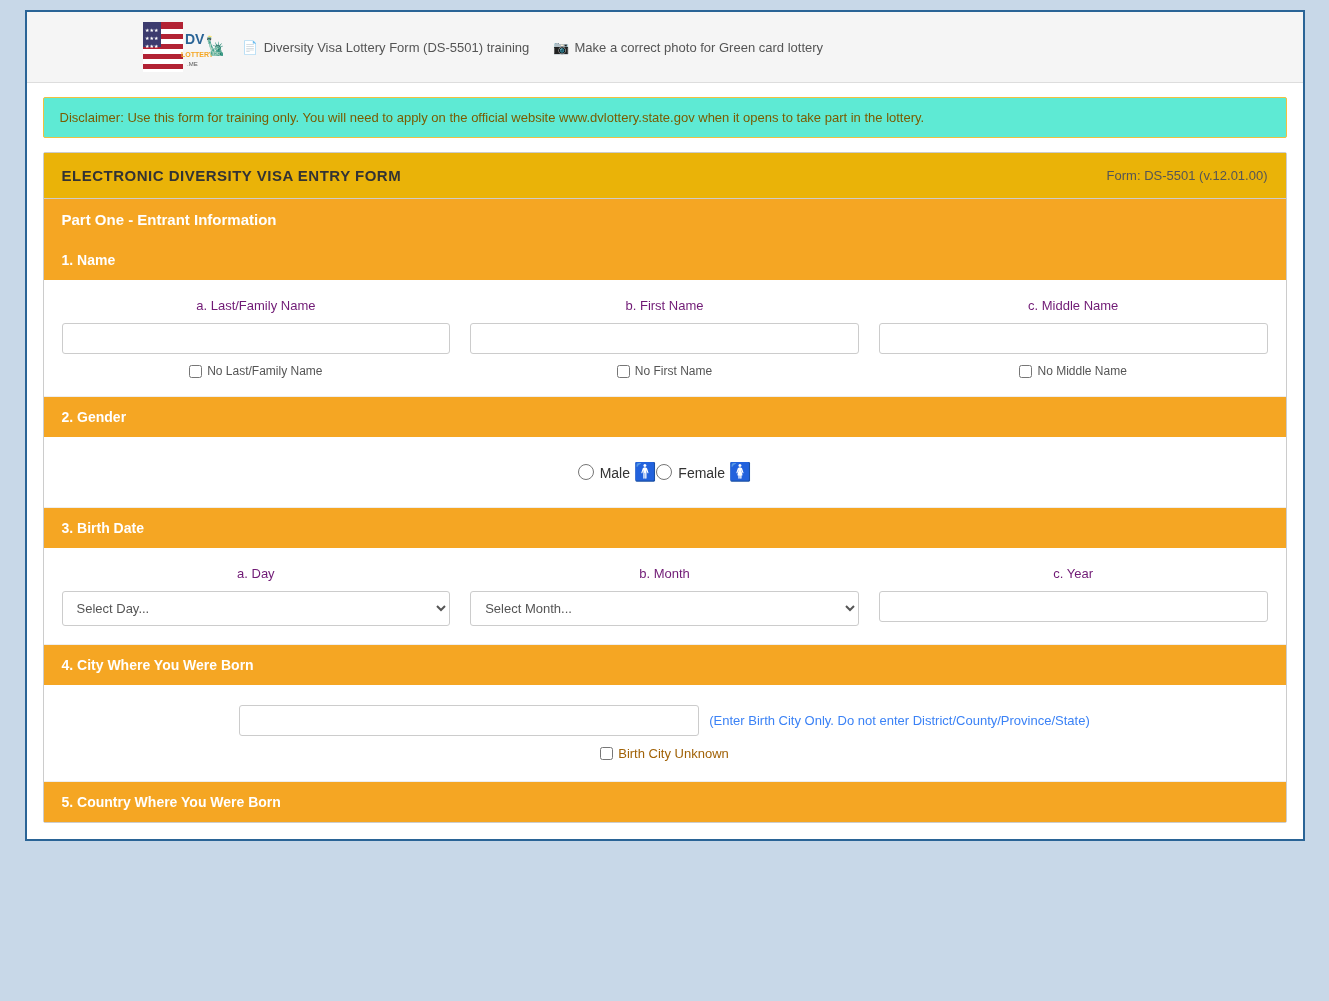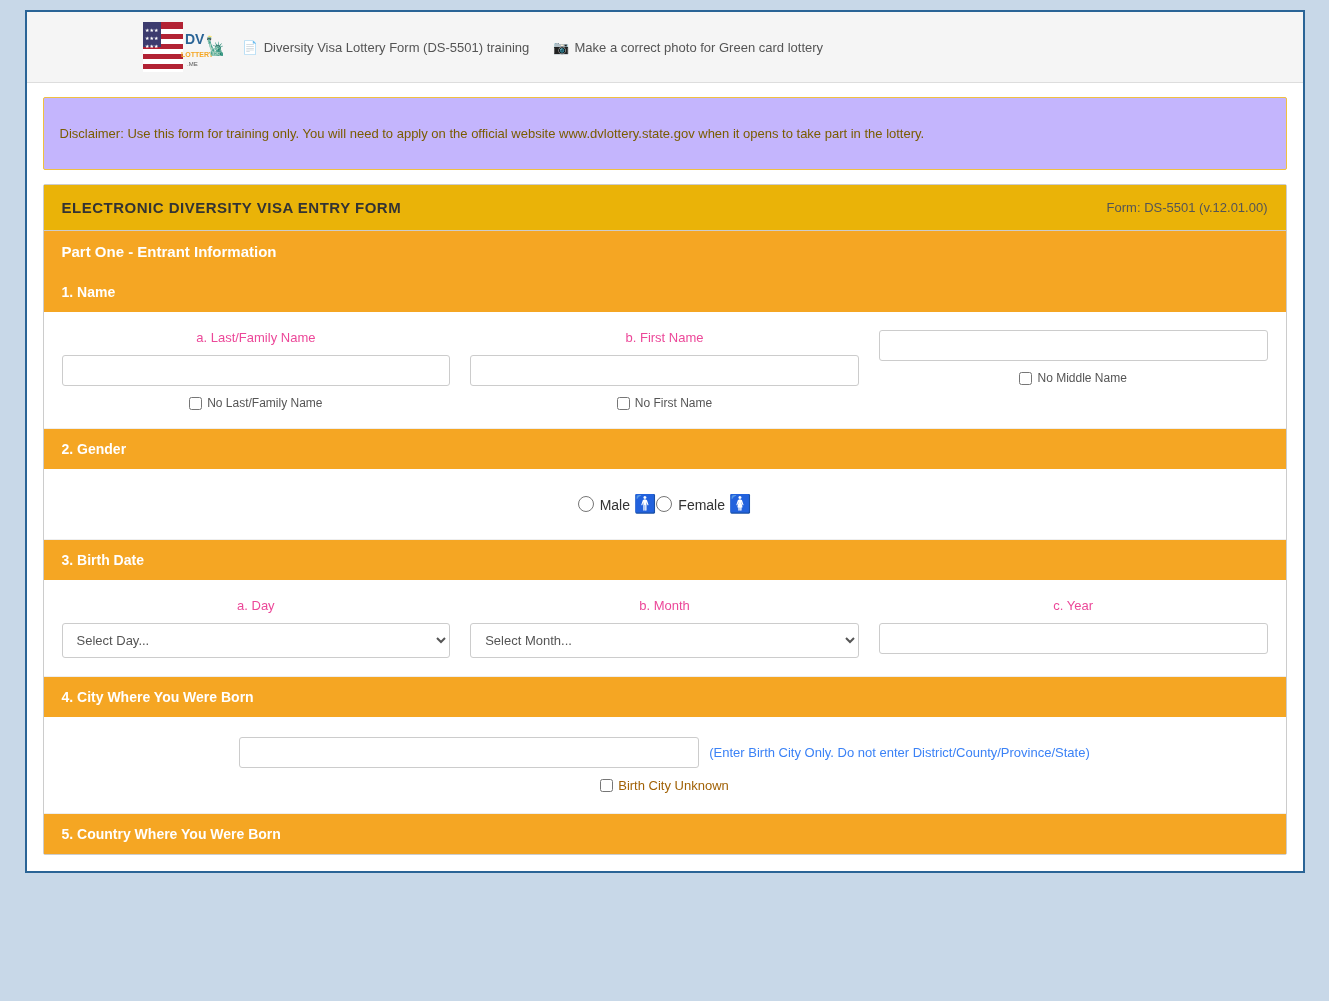--- a/index.html
+++ b/index.html
@@ -44,24 +44,24 @@
       color: #555;
     }
     .nav-links span {
       display: flex;
       align-items: center;
       gap: 5px;
       cursor: pointer;
     }
     
     .disclaimer {
-      background: #c4b5fd;
+      background: #5eead4;
       border: 1px solid #f0c040;
       margin: 14px 16px;
-      padding: 28px 16px;
+      padding: 12px 16px;
       font-size: 13px;
       color: #7a5c00;
       border-radius: 2px;
     }
     
     .form-container {
       border: 1px solid #ccc;
       margin: 0 16px 16px 16px;
       border-radius: 2px;
     }
@@ -105,21 +105,21 @@
       border-bottom: 1px solid #eee;
     }
     .field-col {
       flex: 1;
       display: flex;
       flex-direction: column;
       gap: 6px;
     }
     .field-label {
       font-size: 13px;
-      color: #ec4899;
+      color: #701a75;
       text-align: center;
       margin-bottom: 4px;
     }
     .text-input {
       width: 100%;
       padding: 7px 10px;
       border: 1px solid #ccc;
       border-radius: 3px;
       font-size: 13px;
       background: #fff;
@@ -292,20 +292,21 @@
       <div class="field-col">
         <div class="field-label">b. First Name</div>
         <input type="text" class="text-input" style="">
         <div class="checkbox-row">
           <input type="checkbox" id="no-first" style="">
           <label for="no-first">No First Name</label>
         </div>
       </div>
 
       <div class="field-col">
+        <div class="field-label">c. Middle Name</div>
         <input type="text" class="text-input" style="">
         <div class="checkbox-row">
           <input type="checkbox" id="no-middle" style="">
           <label for="no-middle">No Middle Name</label>
         </div>
       </div>
     </div>
 
     <div class="section-header sub">
       <span>2. Gender</span>

